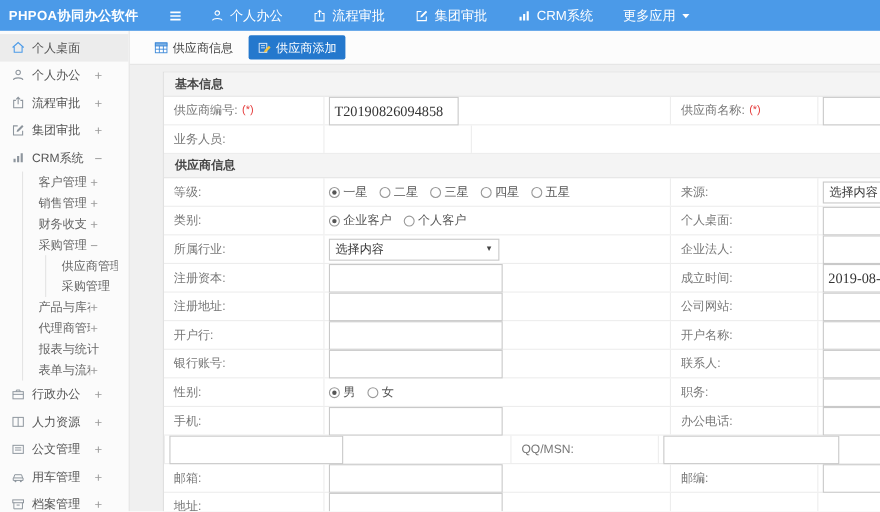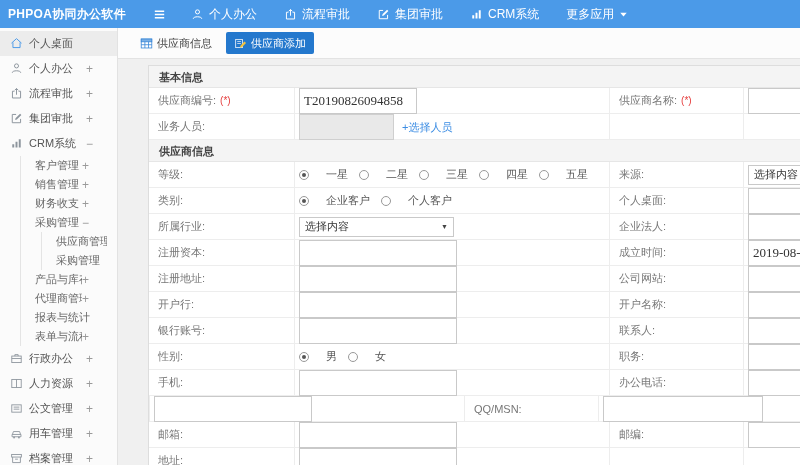--- a/index.html
+++ b/index.html
@@ -51,21 +51,21 @@
   .fcell.fld2 { flex:1; border-left:1px solid #ededed; padding-left:4px; }
   .req { color:var(--c-required,#e53c3c); margin-left:4px; font-size:10px; }
   input.txt { height:19px; border:1px solid #c9c9c9; font-size:13px; padding:12px 4px; color:#333;
     background:#fff; font-family:Liberation Serif, serif; }
   input.txt:disabled { background:#e9e9e9; border-color:#cfcfcf; }
   a.plink { color:var(--c-link,#3b8ce3); text-decoration:none; font-size:11px; margin-left:8px; }
   .sel { height:20px; border:1px solid #c9c9c9; background:#fff; display:inline-flex; align-items:center;
     justify-content:space-between; padding:0 5px; font-size:11px; color:#333; cursor:pointer; }
   .sel .car { font-size:7px; color:#444; margin-left:6px; }
   .radgrp { display:flex; align-items:center; gap:11px; font-size:11px; color:#555; }
-  .ropt { display:flex; align-items:center; gap:17px; cursor:pointer; }
+  .ropt { display:flex; align-items:center; gap:3px; cursor:pointer; }
   .rad { width:10px; height:10px; border:1px solid #999; border-radius:50%; background:#fefefe;
     position:relative; flex:none; }
   .rad.on::after { content:""; position:absolute; left:2px; top:2px; width:4px; height:4px;
     border-radius:50%; background:#555; }
 </style>
 </head>
 <body>
 
 <div class="app">
 
@@ -304,23 +304,20 @@
             <span class="req">(*)</span>
           </div>
           <div class="fcell fld2">
             <div class="fwrap"><input type="text" class="txt" style="width: 160px;"></div>
           </div>
         </div>
         <div class="frow">
           <div class="fcell lab">
             <span>业务人员:</span>
           </div>
-          <div class="fcell fld1">
-            <div class="fwrap"><input type="text" class="txt" disabled="" style="width: 95px;"><a class="plink" href="#">+选择人员</a></div>
-          </div>
           <div class="fcell lab2"></div>
           <div class="fcell fld2"></div>
         </div>
         <div class="sec-header">供应商信息</div>
         <div class="frow">
           <div class="fcell lab">
             <span>等级:</span>
           </div>
           <div class="fcell fld1">
             <div class="fwrap">

